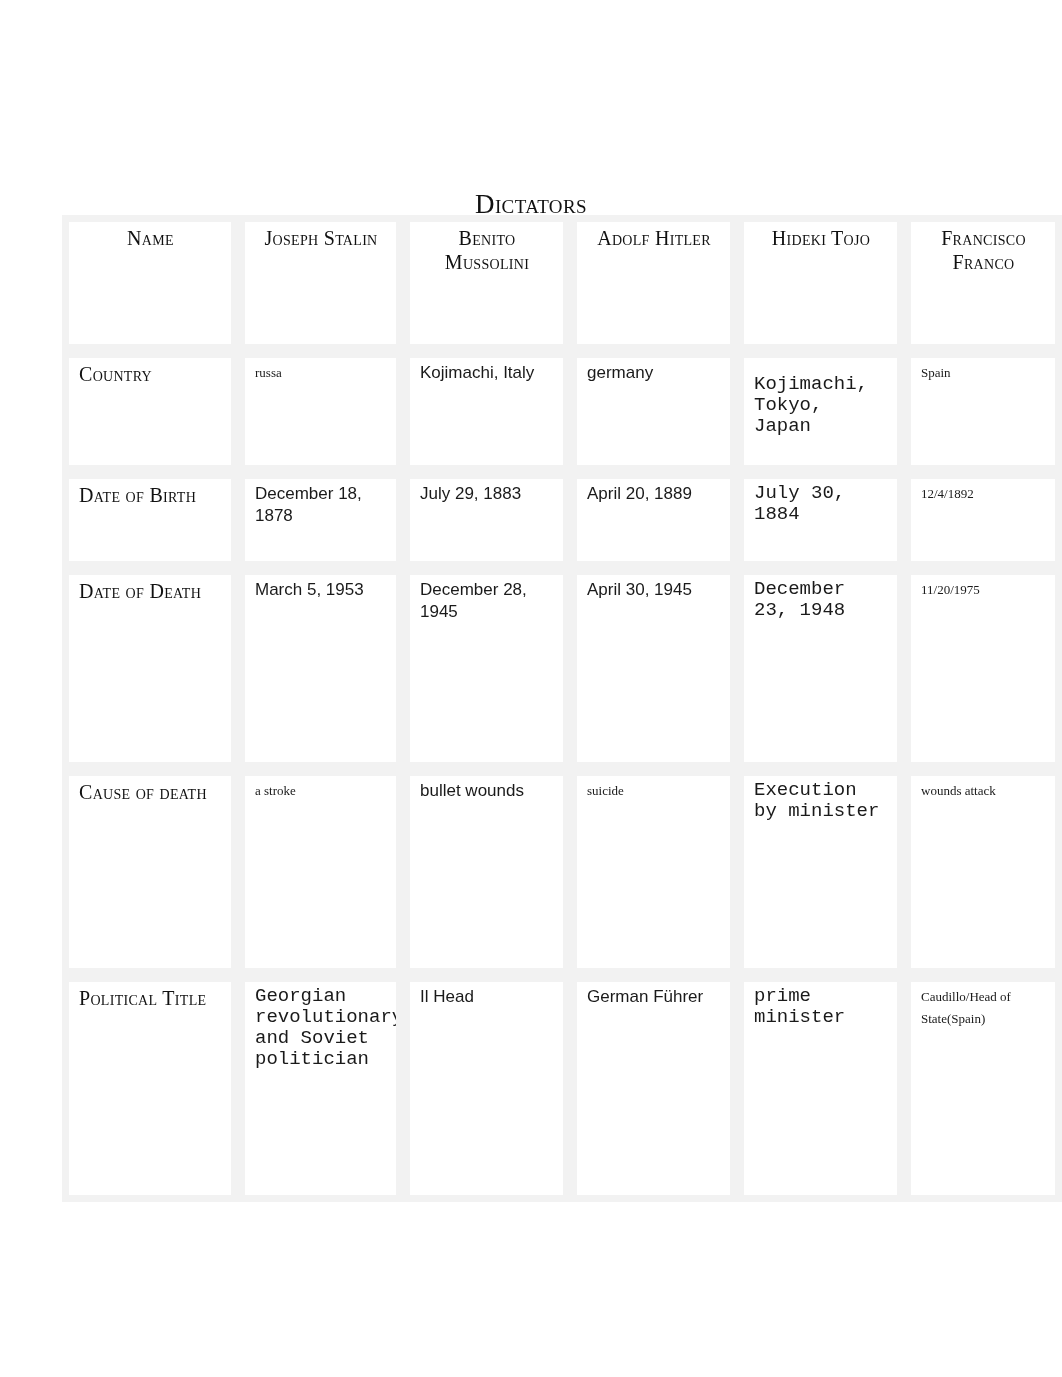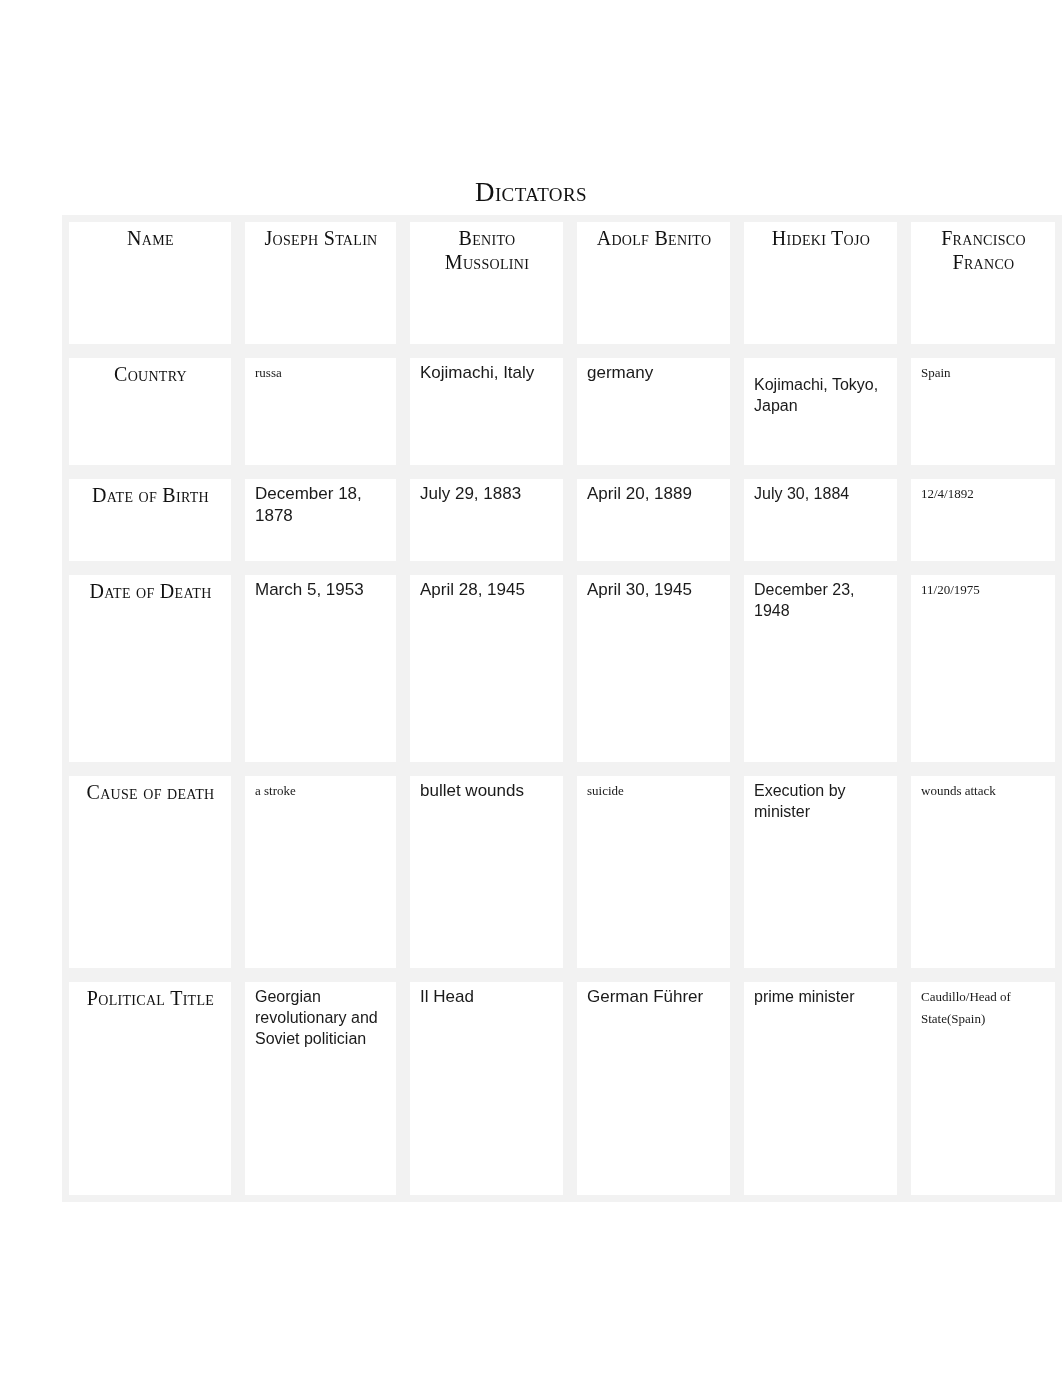--- a/index.html
+++ b/index.html
@@ -19,21 +19,21 @@
     position: relative;
     width: 1062px;
     height: 1377px;
     background: #ffffff;
   }
 
   
   .doc-title {
     position: absolute;
     left: 0;
-    top: 176px;
+    top: 188px;
     width: 1062px;
     text-align: center;
     font-family: "Liberation Serif", serif;
     font-size: 27px;
     font-variant: small-caps;
     letter-spacing: 0.4px;
     color: #111111;
     line-height: 32px;
   }
 
@@ -82,21 +82,21 @@
   col.c-data-b { width: 167px; }
   col.c-data-c { width: 167px; }
   col.c-data-d { width: 158px; }
 
   
   td.rowlabel {
     font-family: "Liberation Serif", serif;
     font-variant: small-caps;
     font-size: 20px;
     letter-spacing: 0.3px;
-    text-align: center;
+    text-align: left;
     vertical-align: middle;
     line-height: 24px;
     color: #111111;
   }
 
   
   td.headcell {
     font-family: "Liberation Serif", serif;
     font-variant: small-caps;
     font-size: 20px;
@@ -109,21 +109,21 @@
 
   
   td.datacell {
     font-size: 17.5px;
     line-height: 22px;
     vertical-align: top;
     color: #1a1a1a;
   }
   td.datacell.sans  { font-family: "Liberation Sans", sans-serif; font-size: 17px; }
   td.datacell.serif { font-family: Liberation Serif, serif; font-size: 13px; }
-  td.datacell.djv   { font-family: Liberation Sans, sans-serif;  font-size: 16px; line-height: 21px; }
+  td.datacell.djv   { font-family: Liberation Mono, monospace;  font-size: 19px; line-height: 21px; }
 
   
   tr.r-head td    { height: 114px; }
   tr.r-country td { height:  99px; }
   tr.r-dob td     { height:  74px; }
   tr.r-dod td     { height: 179px; }
   tr.r-cod td     { height: 184px; }
   tr.r-title td   { height: 205px; }
 
   
@@ -147,21 +147,21 @@
         <col class="c-data-b">
         <col class="c-data-c">
         <col class="c-data-d">
       </colgroup>
       <tbody>
 
         <tr class="r-head">
           <td class="headcell">Name</td>
           <td class="headcell">Joseph Stalin</td>
           <td class="headcell">Benito Mussolini</td>
-          <td class="headcell">Adolf Benito</td>
+          <td class="headcell">Adolf Hitler</td>
           <td class="headcell">Hideki Tojo</td>
           <td class="headcell">Francisco Franco</td>
         </tr>
 
         <tr class="r-country">
           <td class="rowlabel">Country</td>
           <td class="datacell serif">russa</td>
           <td class="datacell sans">Kojimachi, Italy</td>
           <td class="datacell sans">germany</td>
           <td class="datacell djv">
@@ -175,21 +175,21 @@
           <td class="datacell sans">December 18, 1878</td>
           <td class="datacell sans">July 29, 1883</td>
           <td class="datacell sans">April 20, 1889</td>
           <td class="datacell djv">July 30, 1884</td>
           <td class="datacell serif">12/4/1892</td>
         </tr>
 
         <tr class="r-dod">
           <td class="rowlabel">Date of Death</td>
           <td class="datacell sans">March 5, 1953</td>
-          <td class="datacell sans">April 28, 1945</td>
+          <td class="datacell sans">December 28, 1945</td>
           <td class="datacell sans">April 30, 1945</td>
           <td class="datacell djv">December 23, 1948</td>
           <td class="datacell serif">11/20/1975</td>
         </tr>
 
         <tr class="r-cod">
           <td class="rowlabel">Cause of death</td>
           <td class="datacell serif">a stroke</td>
           <td class="datacell sans">bullet wounds</td>
           <td class="datacell serif">suicide</td>

